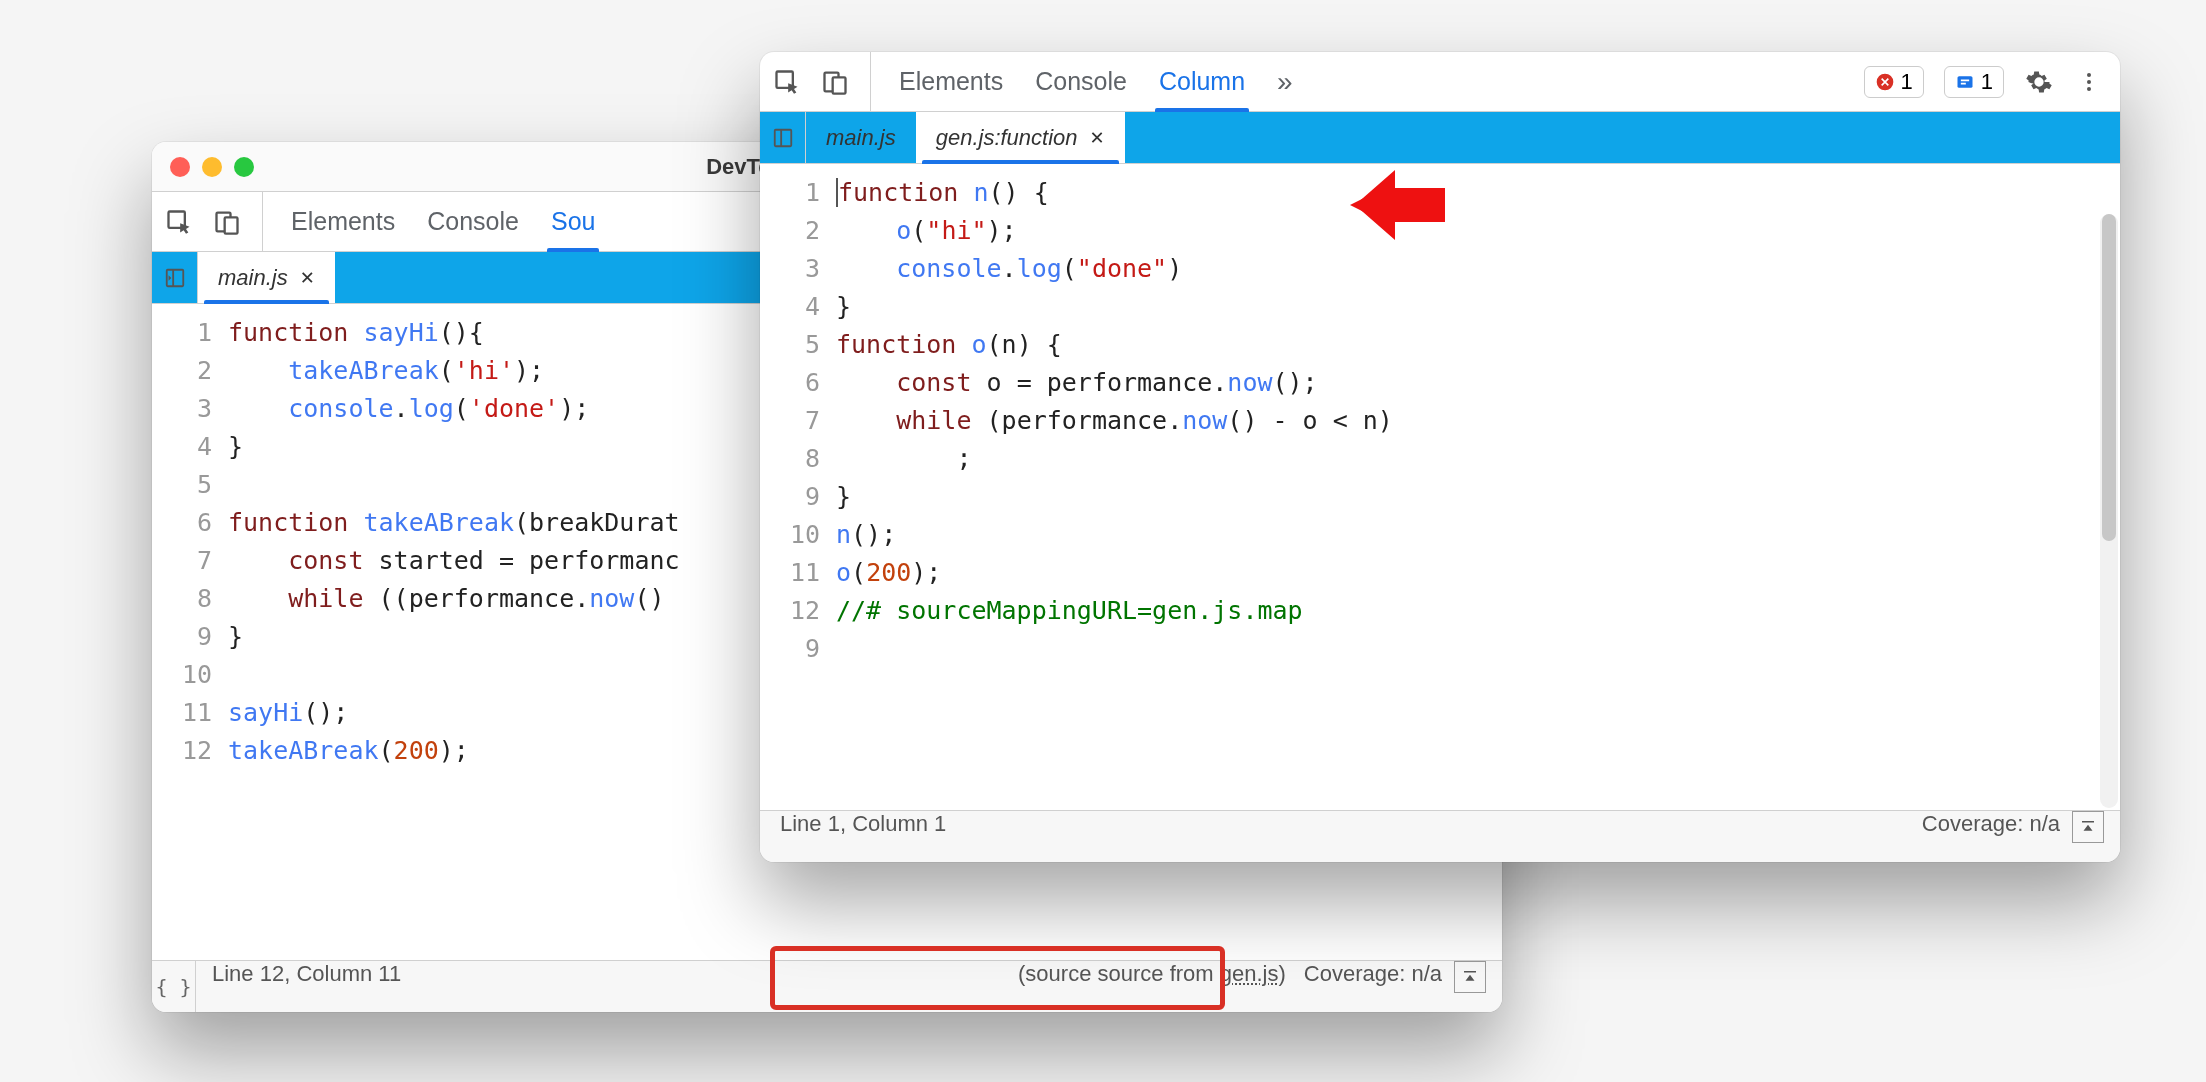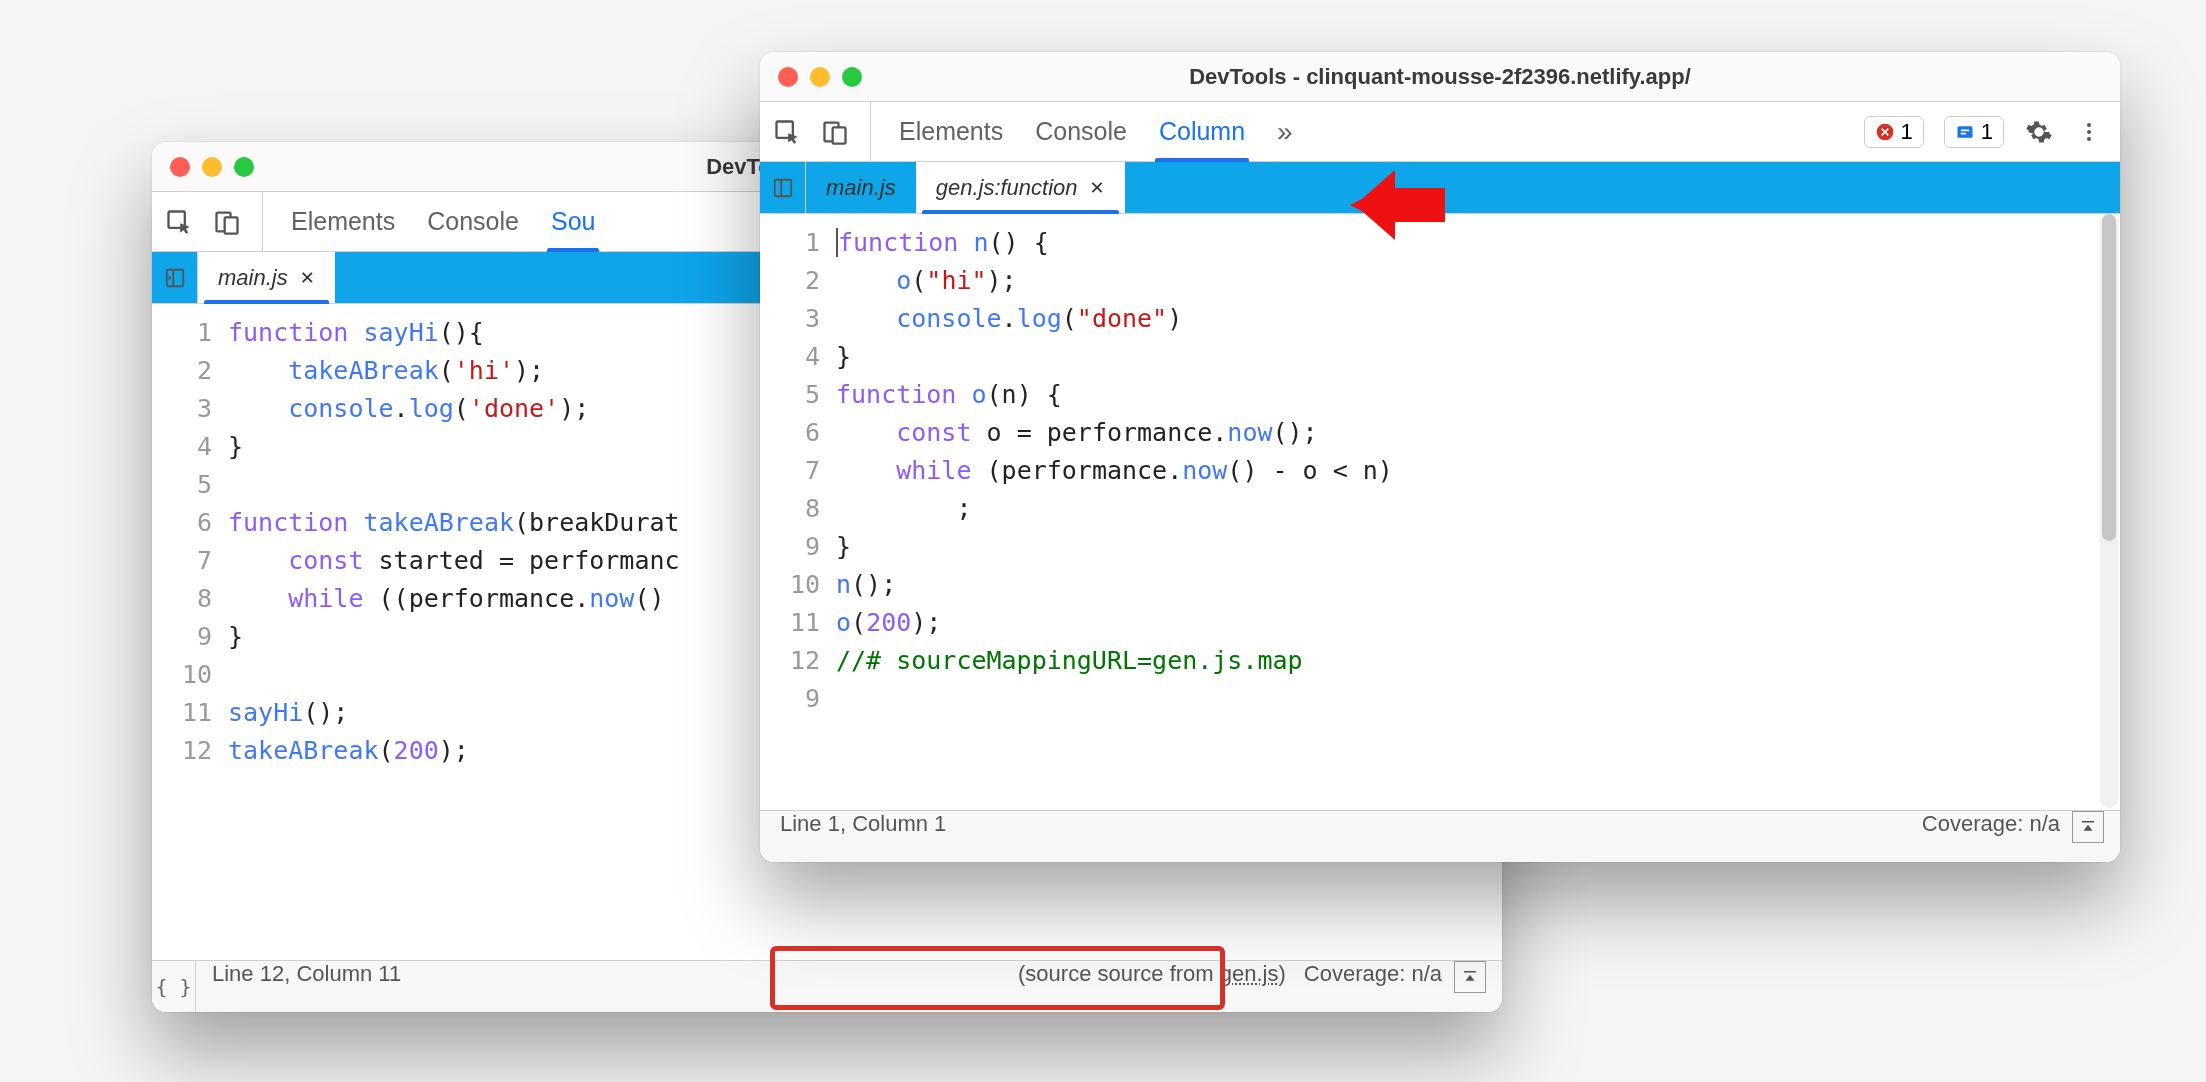--- a/index.html
+++ b/index.html
@@ -65,24 +65,24 @@
 .filebar-icon { width: 46px; height: 100%; display: flex; align-items: center; justify-content: center; border-right: 1px solid #d0d0d0; color: #555; }
 .ftab { height: 100%; display: flex; align-items: center; padding: 0 20px; font-size: 22px; font-style: italic; color: #333; position: relative; }
 .ftab.active { background: #fff; }
 .ftab.active::after { content: ""; position: absolute; bottom: -1px; left: 6px; right: 6px; height: 4px; background: #1a73e8; border-radius: 2px 2px 0 0; }
 .ftab .close { font-style: normal; font-size: 18px; margin-left: 12px; color: #333; }
 .editor-area { flex: 1; display: flex; overflow: hidden; font-family: "SF Mono", Menlo, Consolas, monospace; font-size: 25px; line-height: 38px; position: relative; }
 .gutter { width: 72px; text-align: right; color: #999; padding: 10px 12px 0 0; user-select: none; background: #fff; }
 .gutter div { height: 38px; }
 .code { flex: 1; padding: 10px 10px 0 4px; white-space: pre; color: #222; overflow: hidden; }
 .code .ln { height: 38px; }
-.kw { color: #8b5cf6; }
+.kw { color: #7f1d1d; }
 .fn { color: #4078f2; }
 .str { color: #c41a16; }
-.num { color: #8b5cf6; }
+.num { color: #c2410c; }
 .cmt { color: #007400; }
 .cursor { border-left: 2px solid #555; }
 .statusbar { height: 52px; display: flex; align-items: flex-start; border-top: 1px solid #d0d0d0; padding: 0 16px; font-size: 22px; color: #555; background: #f7f7f7; }
 .statusbar .spacer { flex: 1; }
 .pretty { width: 44px; height: 100%; display: flex; align-items: center; justify-content: center; border-right: 1px solid #d0d0d0; margin-left: -16px; margin-right: 16px; font-family: monospace; font-size: 20px; color: #666; }
 .collapse-btn { width: 32px; height: 32px; border: 1px solid #999; display: flex; align-items: center; justify-content: center; margin-left: 12px; }
 .highlight-box { position: absolute; border: 5px solid #d93025; border-radius: 6px; pointer-events: none; }
 .arrow { position: absolute; width: 100px; height: 70px; pointer-events: none; }
 .scroll-track { position: absolute; top: 162px; right: 2px; width: 18px; bottom: 54px; background: #f1f1f1; border-radius: 9px; }
 .scroll-thumb { position: absolute; top: 0; left: 2px; right: 2px; height: 55%; background: #c7c7c7; border-radius: 7px; }
@@ -160,28 +160,20 @@
     <span style="margin-left:18px">Coverage: n/a</span>
     <div class="collapse-btn">
       <svg width="18" height="18" viewBox="0 0 24 24" fill="currentColor">
           <path d="M4 4h16v2H4zM12 9l6 8H6z"></path>
         </svg>
     </div>
   </div>
 </div>
 
 <div class="window window-front">
-  <div class="titlebar">
-    <div class="traffic-lights">
-      <div class="tl tl-close"></div>
-      <div class="tl tl-min"></div>
-      <div class="tl tl-max"></div>
-    </div>
-    <div class="window-title">DevTools - clinquant-mousse-2f2396.netlify.app/</div>
-  </div>
   <div class="toolbar">
     <div class="tbg">
       <div class="tbi">
         <svg width="28" height="28" viewBox="0 0 24 24" fill="none" stroke="currentColor" stroke-width="2">
             <rect x="3" y="3" width="14" height="14" rx="1"></rect>
             <path d="M13 13l8 3-3 2 2 3-2 1-2-3-3 2z" fill="currentColor" stroke="none"></path>
           </svg>
       </div>
       <div class="tbi">
         <svg width="28" height="28" viewBox="0 0 24 24" fill="none" stroke="currentColor" stroke-width="2">

